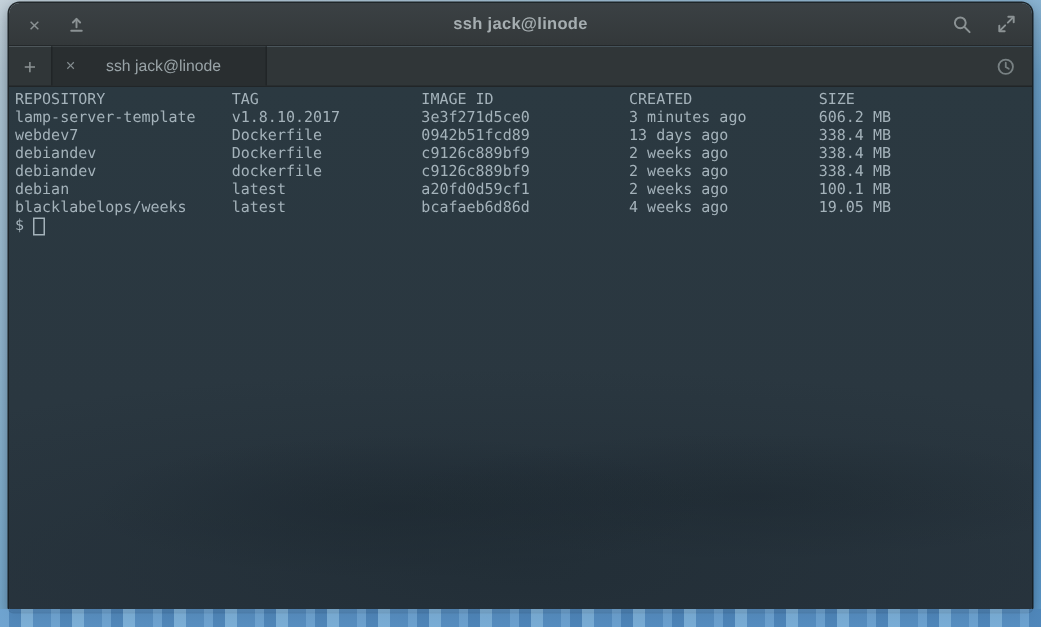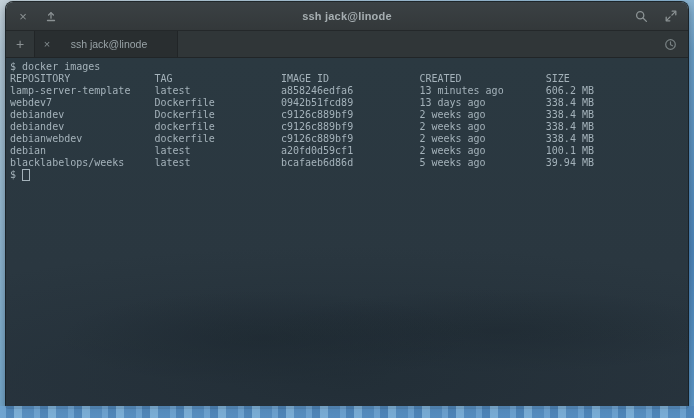--- a/index.html
+++ b/index.html
@@ -134,30 +134,28 @@
       </div>
       <span class="history">
         <svg width="13" height="13" viewBox="0 0 13 13" fill="none" stroke="#788183" stroke-width="1.2" stroke-linecap="round">
           <circle cx="6.5" cy="6.5" r="4.8"></circle>
             <path d="M6.5 3.8v2.9l2 1.1"></path>
         </svg>
       </span>
     </div>
 
     <div class="terminal">
-      <div class="tline">$ docker images</div>
       <div>
           <div class="trow"><span class="c c0">REPOSITORY</span><span class="c c1">TAG</span><span class="c c2">IMAGE ID</span><span class="c c3">CREATED</span><span class="c c4">SIZE</span></div>
-          <div class="trow"><span class="c c0">lamp-server-template</span><span class="c c1">latest</span><span class="c c2">a858246edfa6</span><span class="c c3">13 minutes ago</span><span class="c c4">606.2 MB</span></div>
+          <div class="trow"><span class="c c0">lamp-server-template</span><span class="c c1">v1.8.10.2017</span><span class="c c2">3e3f271d5ce0</span><span class="c c3">3 minutes ago</span><span class="c c4">606.2 MB</span></div>
           <div class="trow"><span class="c c0">webdev7</span><span class="c c1">Dockerfile</span><span class="c c2">0942b51fcd89</span><span class="c c3">13 days ago</span><span class="c c4">338.4 MB</span></div>
           <div class="trow"><span class="c c0">debiandev</span><span class="c c1">Dockerfile</span><span class="c c2">c9126c889bf9</span><span class="c c3">2 weeks ago</span><span class="c c4">338.4 MB</span></div>
           <div class="trow"><span class="c c0">debiandev</span><span class="c c1">dockerfile</span><span class="c c2">c9126c889bf9</span><span class="c c3">2 weeks ago</span><span class="c c4">338.4 MB</span></div>
-          <div class="trow"><span class="c c0">debianwebdev</span><span class="c c1">dockerfile</span><span class="c c2">c9126c889bf9</span><span class="c c3">2 weeks ago</span><span class="c c4">338.4 MB</span></div>
           <div class="trow"><span class="c c0">debian</span><span class="c c1">latest</span><span class="c c2">a20fd0d59cf1</span><span class="c c3">2 weeks ago</span><span class="c c4">100.1 MB</span></div>
-          <div class="trow"><span class="c c0">blacklabelops/weeks</span><span class="c c1">latest</span><span class="c c2">bcafaeb6d86d</span><span class="c c3">5 weeks ago</span><span class="c c4">39.94 MB</span></div>
+          <div class="trow"><span class="c c0">blacklabelops/weeks</span><span class="c c1">latest</span><span class="c c2">bcafaeb6d86d</span><span class="c c3">4 weeks ago</span><span class="c c4">19.05 MB</span></div>
         </div>
       <div class="promptline">
         <span>$</span>
         <span class="cursor"></span>
       </div>
     </div>
 
   </div>
 </div>
 

